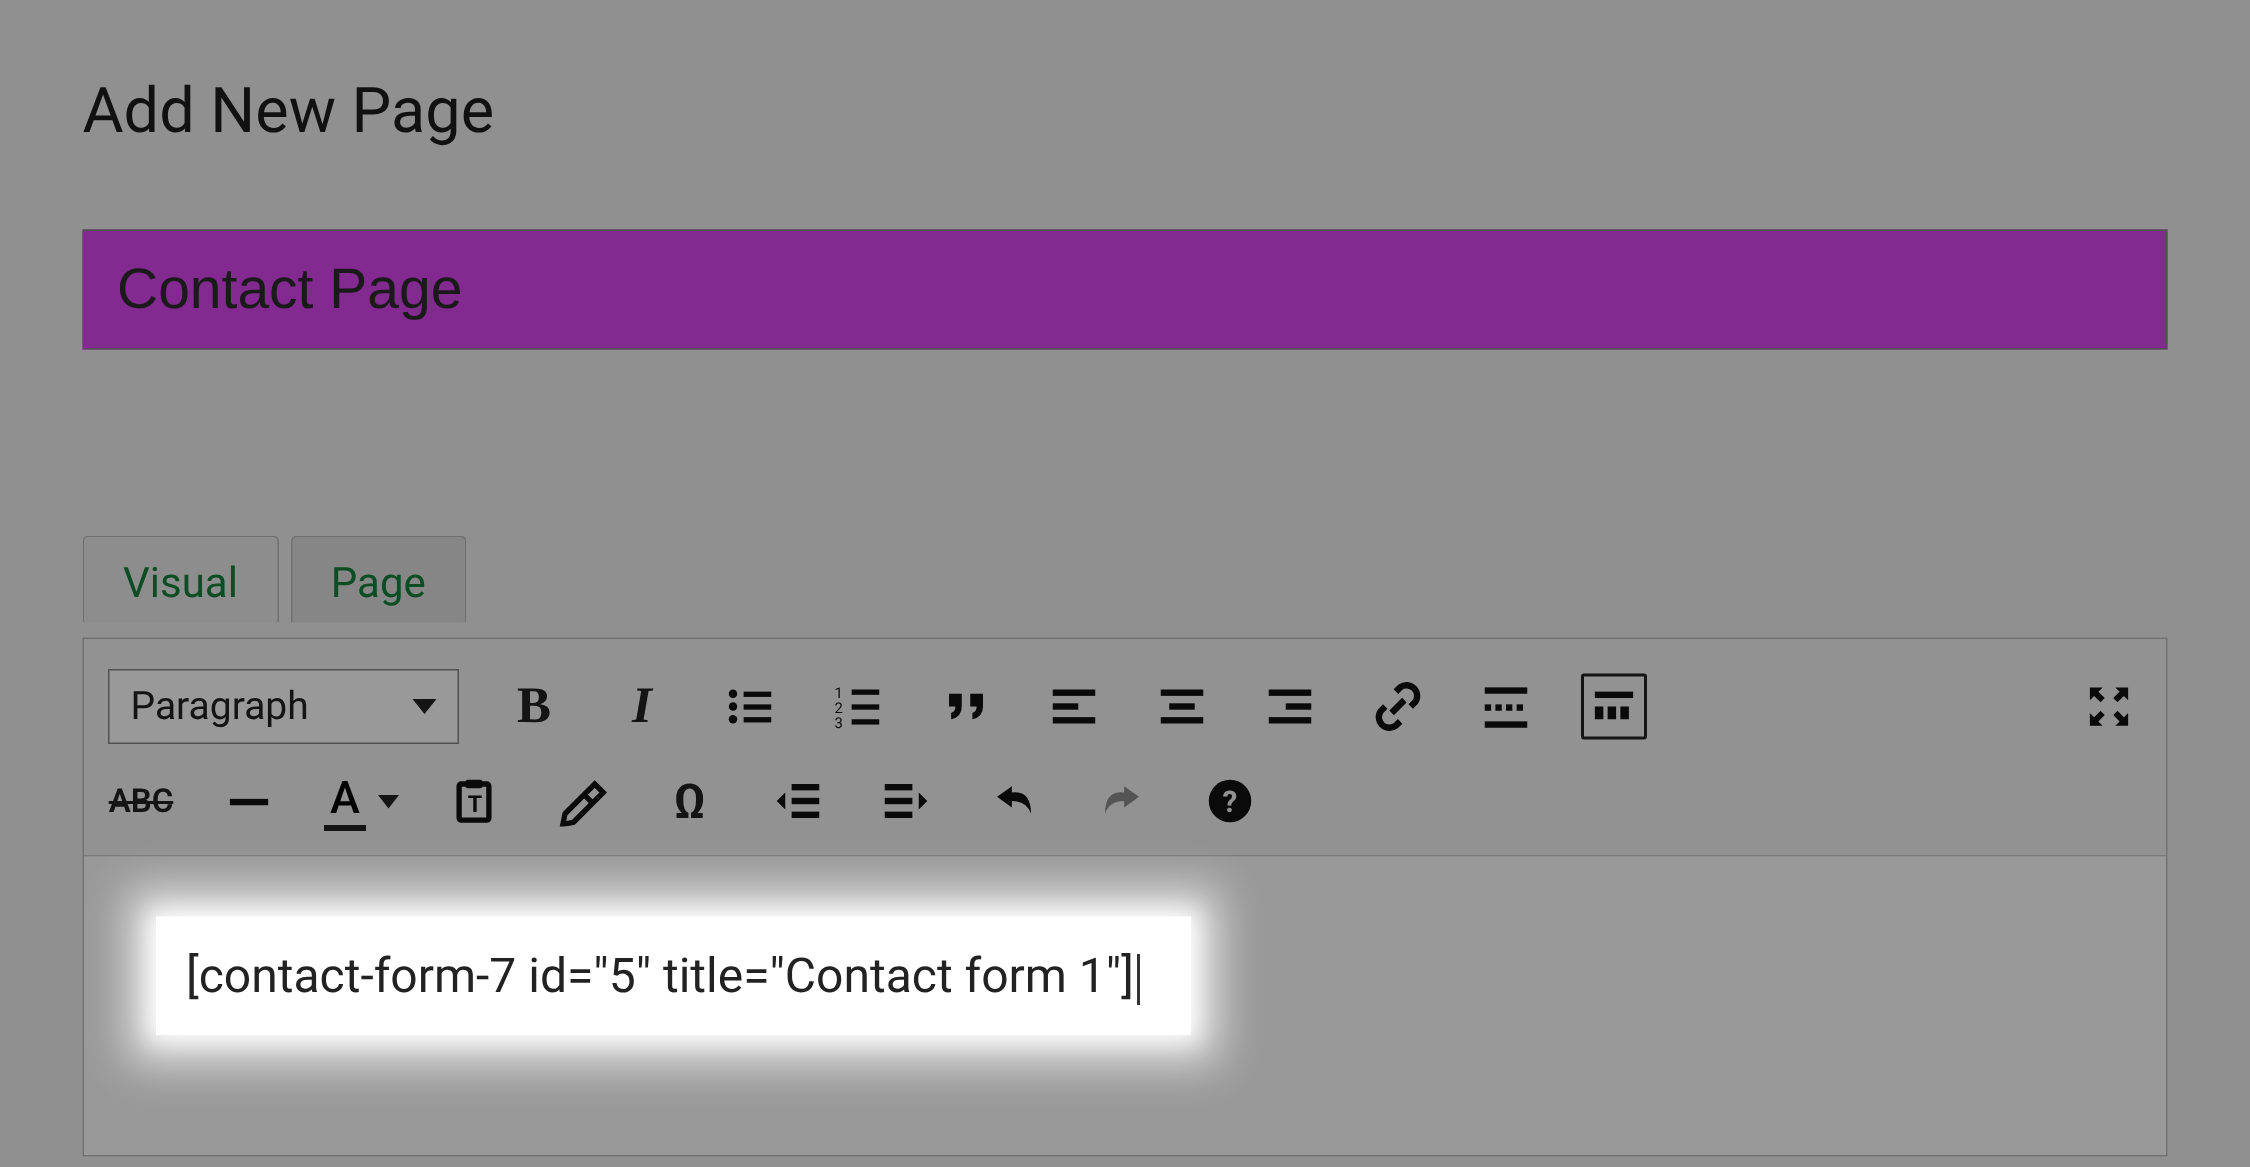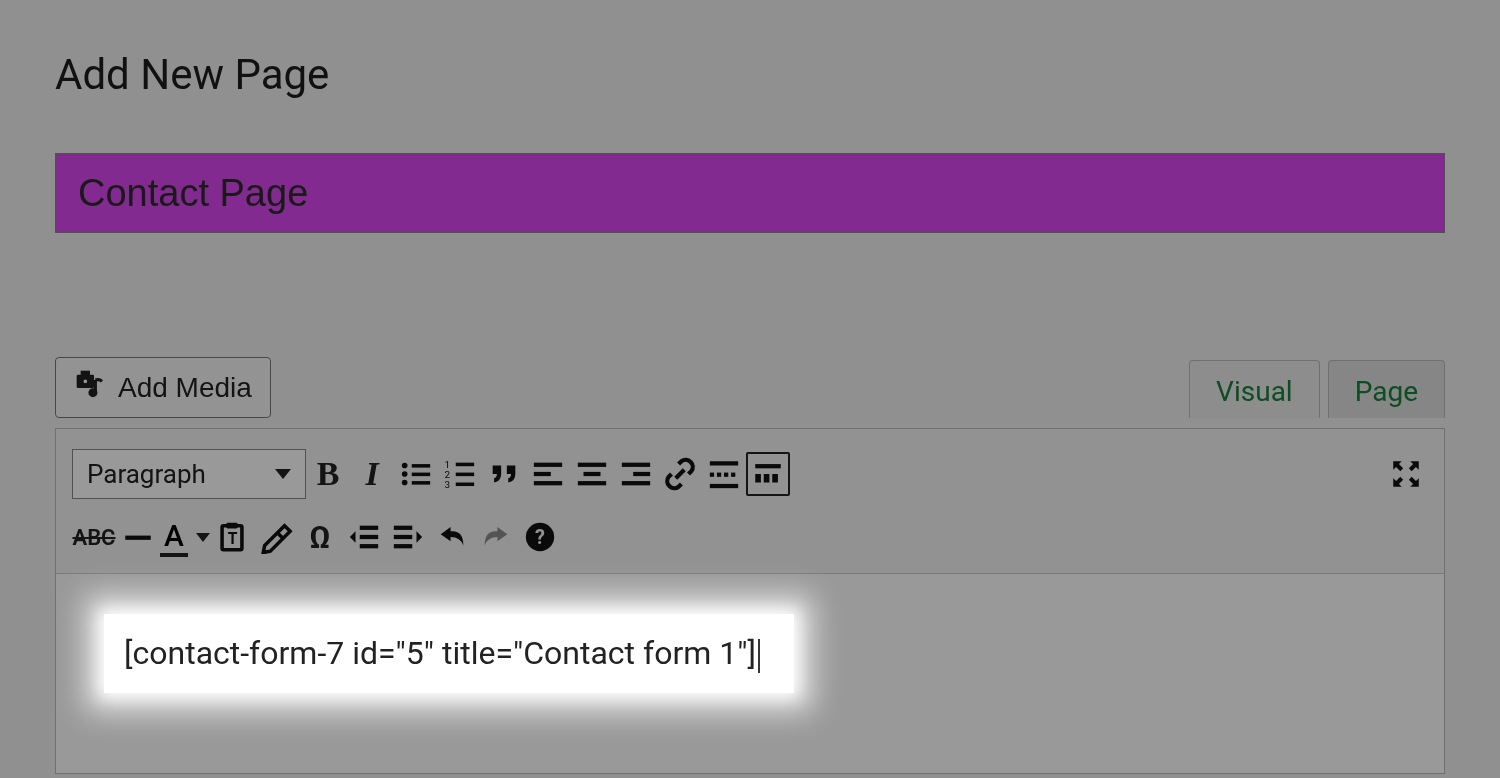--- a/index.html
+++ b/index.html
@@ -81,20 +81,21 @@
     background:#fff;
   }
   .toolbar {
     background: #f4f4f4;
     border-bottom: 1px solid #ccc;
     padding: 12px 14px 6px 14px;
   }
   .toolbar-row {
     display: flex;
     align-items: center;
+    gap: 28px;
     padding: 8px 2px;
     flex-wrap: wrap;
   }
   .format-select {
     display: inline-flex;
     align-items: center;
     justify-content: space-between;
     width: 234px;
     height: 50px;
     border: 1px solid #888;
@@ -152,33 +153,20 @@
 <body>
 
 <div class="page">
   <h1 class="page-title">Add New Page</h1>
 
   <input class="title-input" type="text" value="Contact Page" style="">
 
   <div class="gap"></div>
 
   <div class="row-top">
-    <button class="add-media-btn">
-      <span>
-        <svg viewBox="0 0 24 24" fill="none" stroke="#222" stroke-width="2">
-          <rect x="2" y="5" width="13" height="10" rx="1" fill="#222" stroke="none"></rect>
-          <circle cx="8.5" cy="10" r="2.4" fill="#f6f6f7"></circle>
-          <rect x="6" y="3" width="5" height="3" fill="#222"></rect>
-          <path d="M16 9 v9" stroke="#222" stroke-width="2.4"></path>
-          <circle cx="14.2" cy="18.5" r="2.4" fill="#222"></circle>
-          <path d="M16 9 q3 -1 5 1" stroke="#222" stroke-width="2.4" fill="none"></path>
-        </svg>
-      </span>
-      <span>Add Media</span>
-    </button>
 
     <div class="tabs">
       <div class="tab">Visual</div>
       <div class="tab inactive">Page</div>
     </div>
   </div>
 
   <div class="editor-box">
     <div class="toolbar">
 

